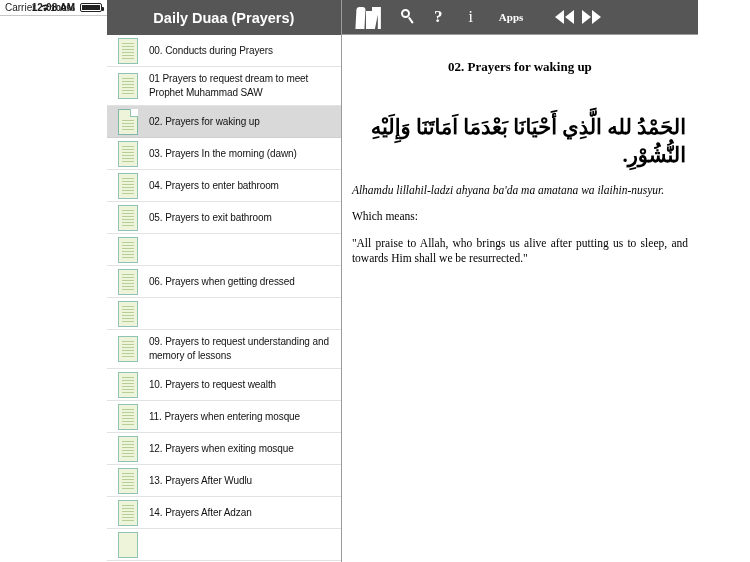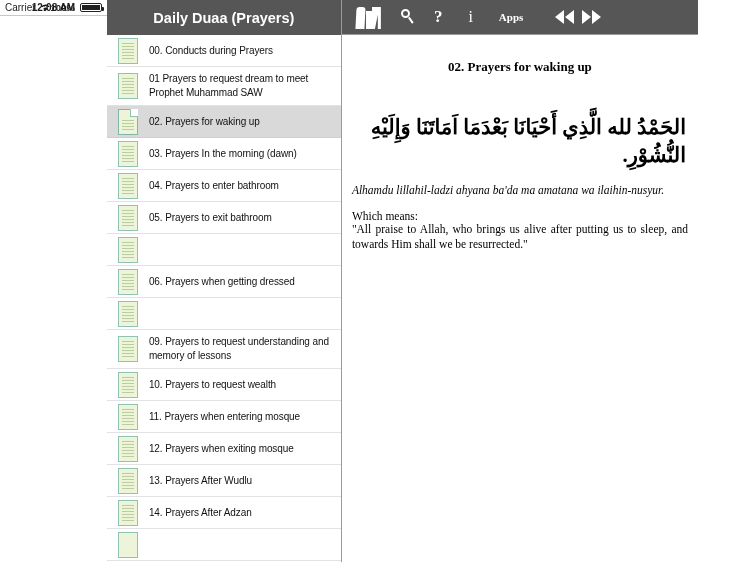--- a/index.html
+++ b/index.html
@@ -166,21 +166,21 @@
   .arabic {
     text-align: right; direction: rtl;
     font-size: 21px; font-weight: bold;
     margin-top: 38px; margin-bottom: 14px;
     line-height: 1.35;
     padding-right: 2px;
   }
   .translit {
     font-size: 11.5px; font-style: italic; margin-bottom: 14px;
   }
-  .which { font-size: 11.5px; margin-bottom: 0; }
+  .which { font-size: 11.5px; margin-bottom: 14px; }
   .meaning { font-size: 11.5px; text-align: justify; line-height: 1.35; }
 </style>
 </head>
 <body>
 
 <div id="app">
 
   <div class="statusbar">
     <div class="sb-left">
       <span>Carrier</span>

